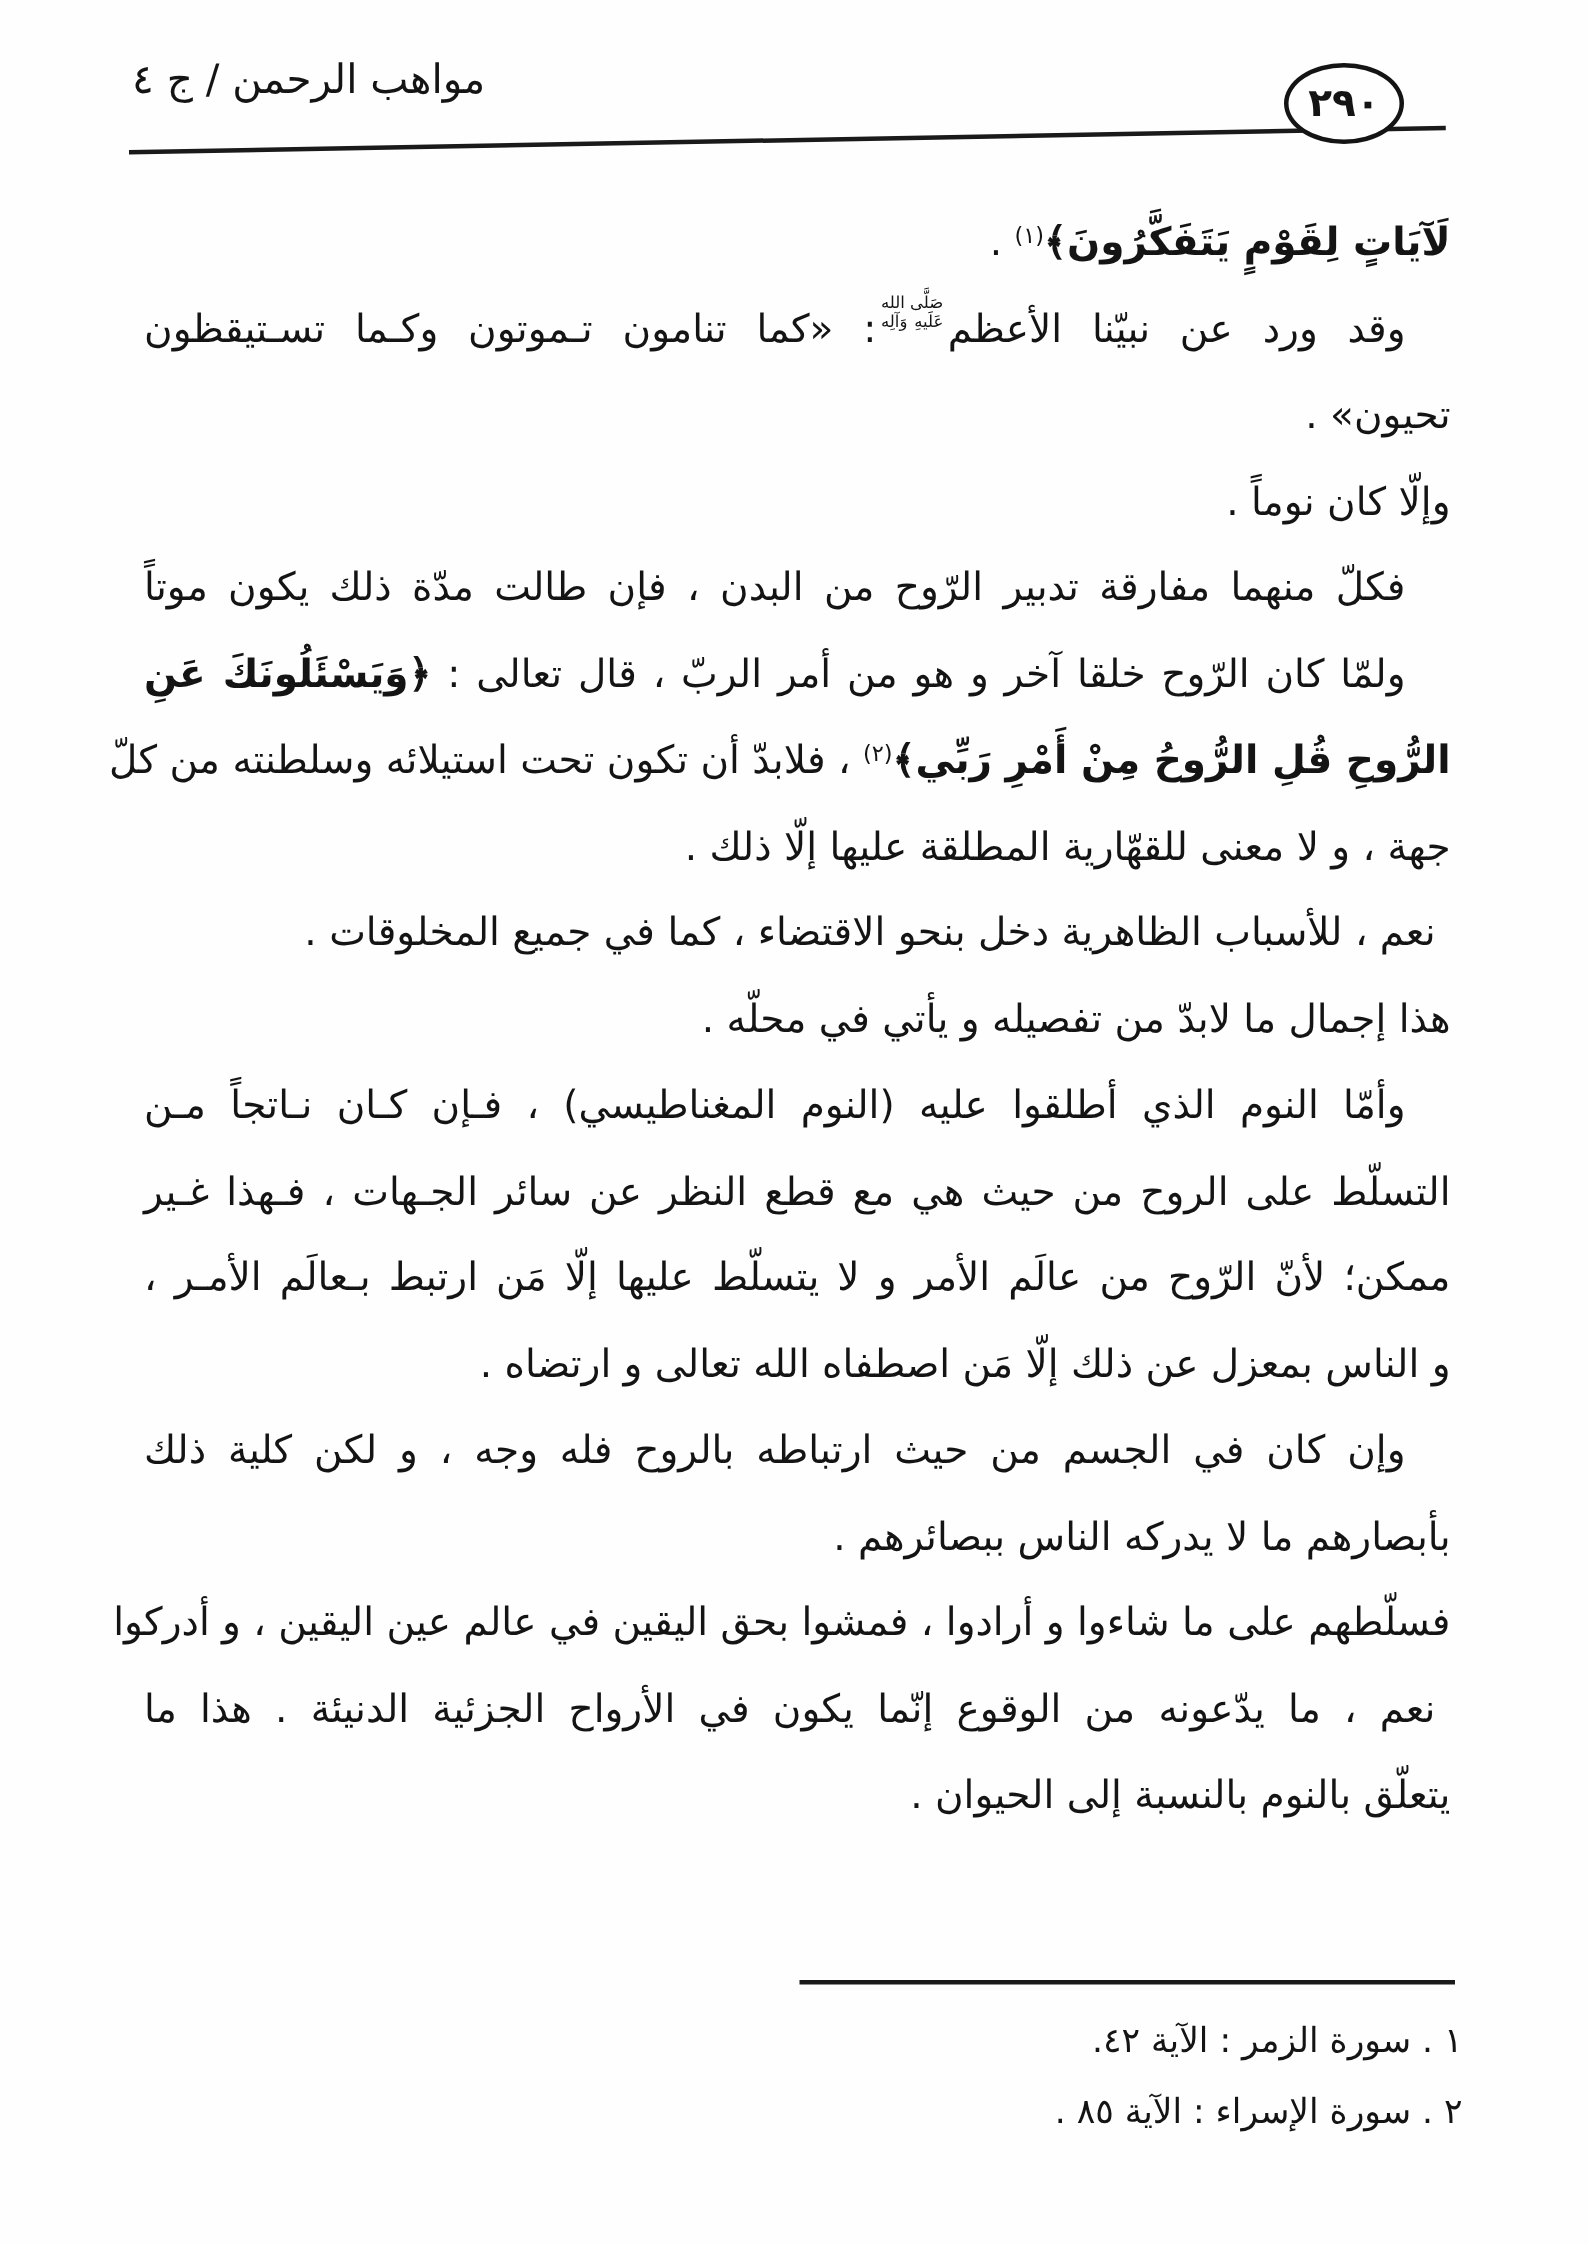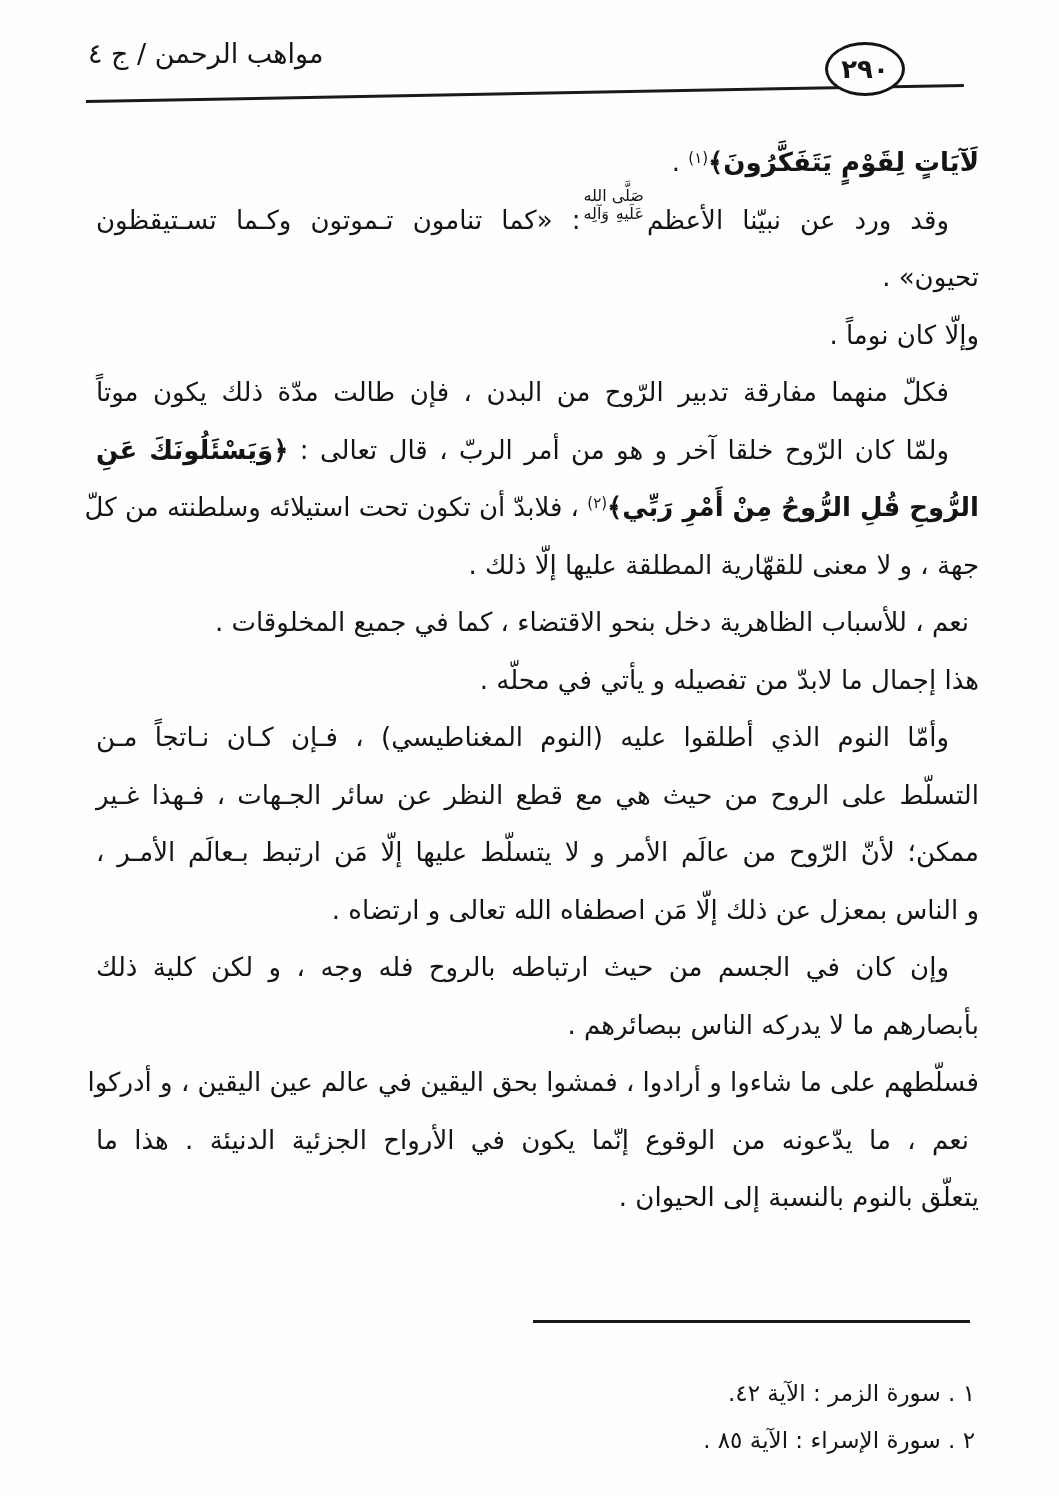--- a/index.html
+++ b/index.html
@@ -30,40 +30,40 @@
     top: 100px;
     width: 878px;
     height: 3px;
     background: #1a1a1a;
     transform: rotate(-1.05deg);
     transform-origin: 0 50%;
     z-index: 1;
   }
   .page-number-badge {
     position: absolute;
-    left: 825px;
+    left: 856px;
     top: 42px;
     width: 74px;
     height: 48px;
     border: 3px solid #141414;
     border-radius: 50%;
     background: #fefefe;
     z-index: 2;
     display: flex;
     align-items: center;
     justify-content: center;
     font-size: 26px;
     font-weight: bold;
   }
   
   .body-text {
     position: absolute;
     top: 134px;
     left: 84px;
-    right: 80px;
+    right: 92px;
     font-size: 26px;
     direction: rtl;
     margin-left: 12px;
   }
   .line {
     display: block;
     height: 57.5px;
     line-height: 57.5px;
     text-align: justify;
     text-align-last: justify;
@@ -80,21 +80,21 @@
   .quran { font-weight: bold; }
   sup.fn-marker {
     font-size: 15px;
     line-height: 0;
     vertical-align: 8px;
     letter-spacing: 0;
   }
   .honorific {
     display: inline-block;
     vertical-align: -4px;
-    font-size: 16px;
+    font-size: 11px;
     line-height: 1.1;
     text-align: center;
     margin: 0 3px;
     transform: translateY(-14px);
     white-space: nowrap;
   }
   .honorific span { display: block; }
   
   .footnote-separator {
     position: absolute;
@@ -104,21 +104,20 @@
     height: 3px;
     background: #1a1a1a;
   }
   .footnote {
     position: absolute;
     right: 84px;
     font-size: 23px;
     line-height: 42px;
     direction: rtl;
     white-space: nowrap;
-    margin-top: 32px;
   }
   .footnote-1 { top: 1340px; }
   .footnote-2 { top: 1387px; text-align: center; }
 </style>
 </head>
 <body>
 
 <div class="page">
 
   <div class="header-title">مواهب الرحمن / ج ٤</div>

